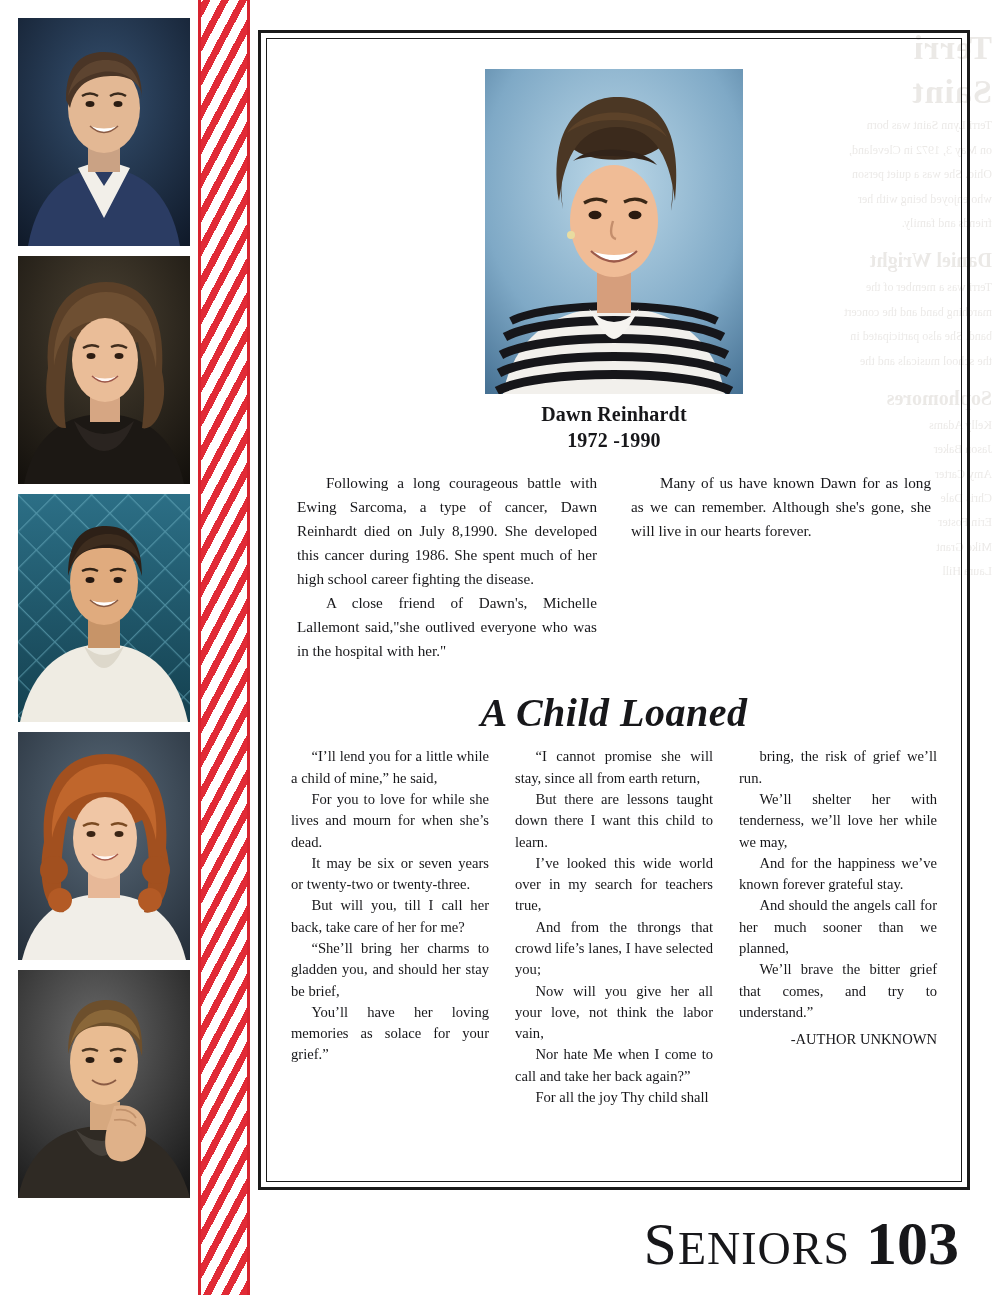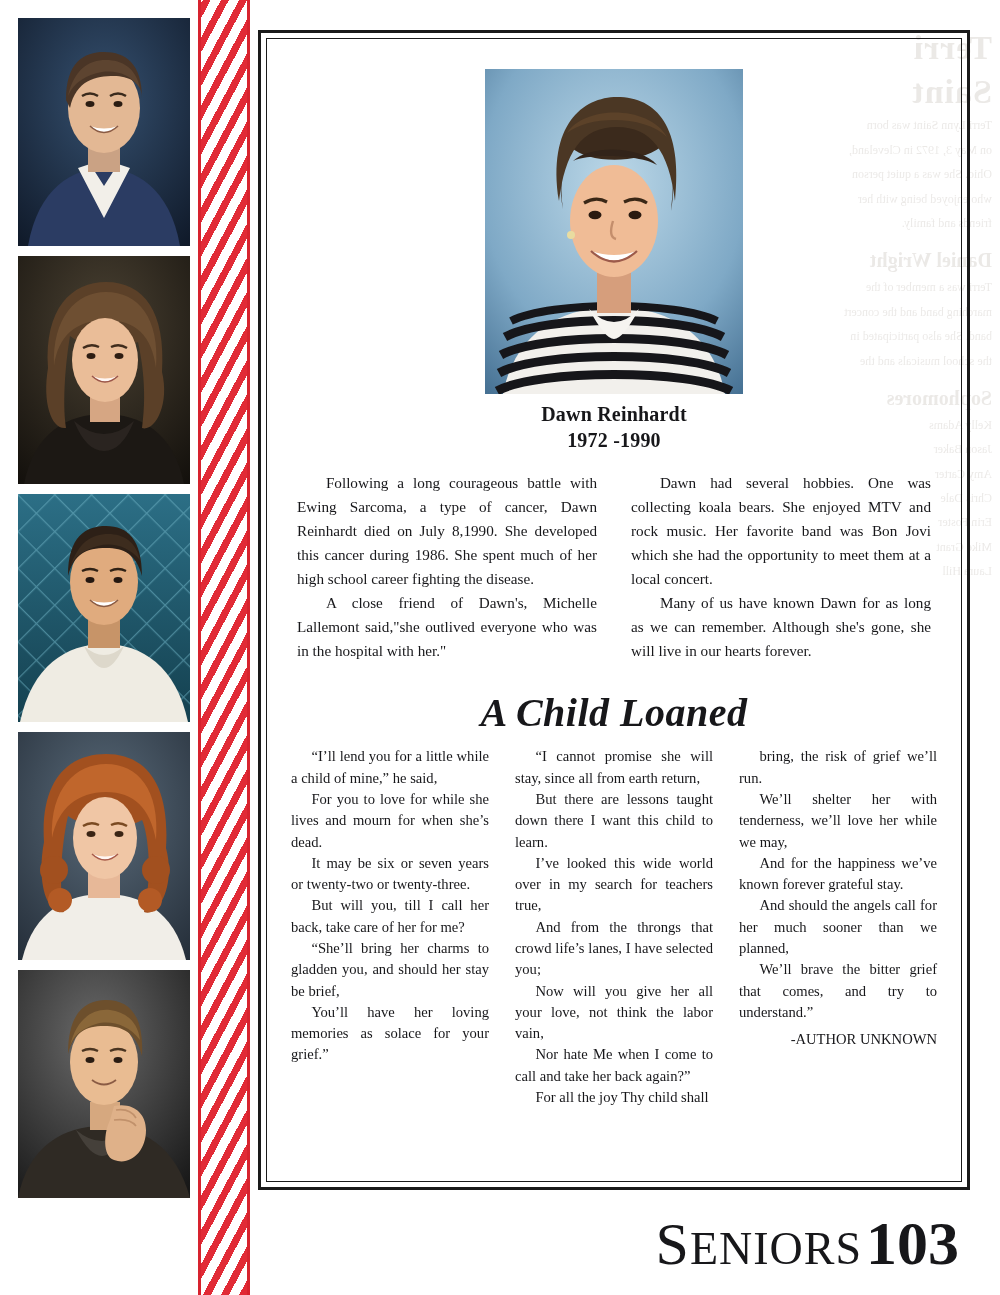--- a/index.html
+++ b/index.html
@@ -189,21 +189,21 @@
   }
   .footer .word {
     font-size: 46px;
     letter-spacing: 1px;
     font-family: "Liberation Serif", serif;
   }
   .footer .word .cap { font-size: 60px; }
   .footer .num {
     font-size: 62px;
     font-weight: bold;
-    margin-left: 4px;
+    margin-left: 16px;
   }
 </style>
 </head>
 <body>
 
 <div class="photo-strip">
 
   <div class="photo">
     <svg class="bg" viewBox="0 0 172 228" preserveAspectRatio="none">
       <defs>
@@ -427,21 +427,20 @@
       <div>Dawn Reinhardt</div>
       <div>1972 -1990</div>
     </div>
 
     <div class="memorial">
       <div class="col">
         <p>Following a long courageous battle with Ewing Sarcoma, a type of cancer, Dawn Reinhardt died on July 8,1990. She developed this cancer during 1986. She spent much of her high school career fighting the disease.</p>
         <p>A close friend of Dawn's, Michelle Lallemont said,"she outlived everyone who was in the hospital with her."</p>
       </div>
       <div class="col">
-        <p>Dawn had several hobbies. One was collecting koala bears. She enjoyed MTV and rock music. Her favorite band was Bon Jovi which she had the opportunity to meet them at a local concert.</p>
         <p>Many of us have known Dawn for as long as we can remember. Although she's gone, she will live in our hearts forever.</p>
       </div>
     </div>
 
     <div class="poem-title">A Child Loaned</div>
 
     <div class="poem">
       <div class="col">
         <p>“I’ll lend you for a little while a child of mine,” he said,</p>
         <p>For you to love for while she lives and mourn for when she’s dead.</p>

